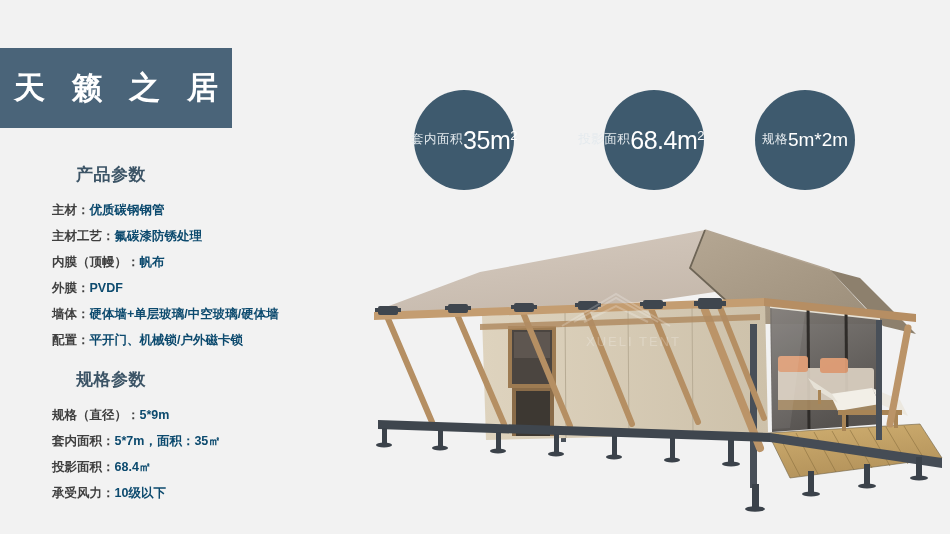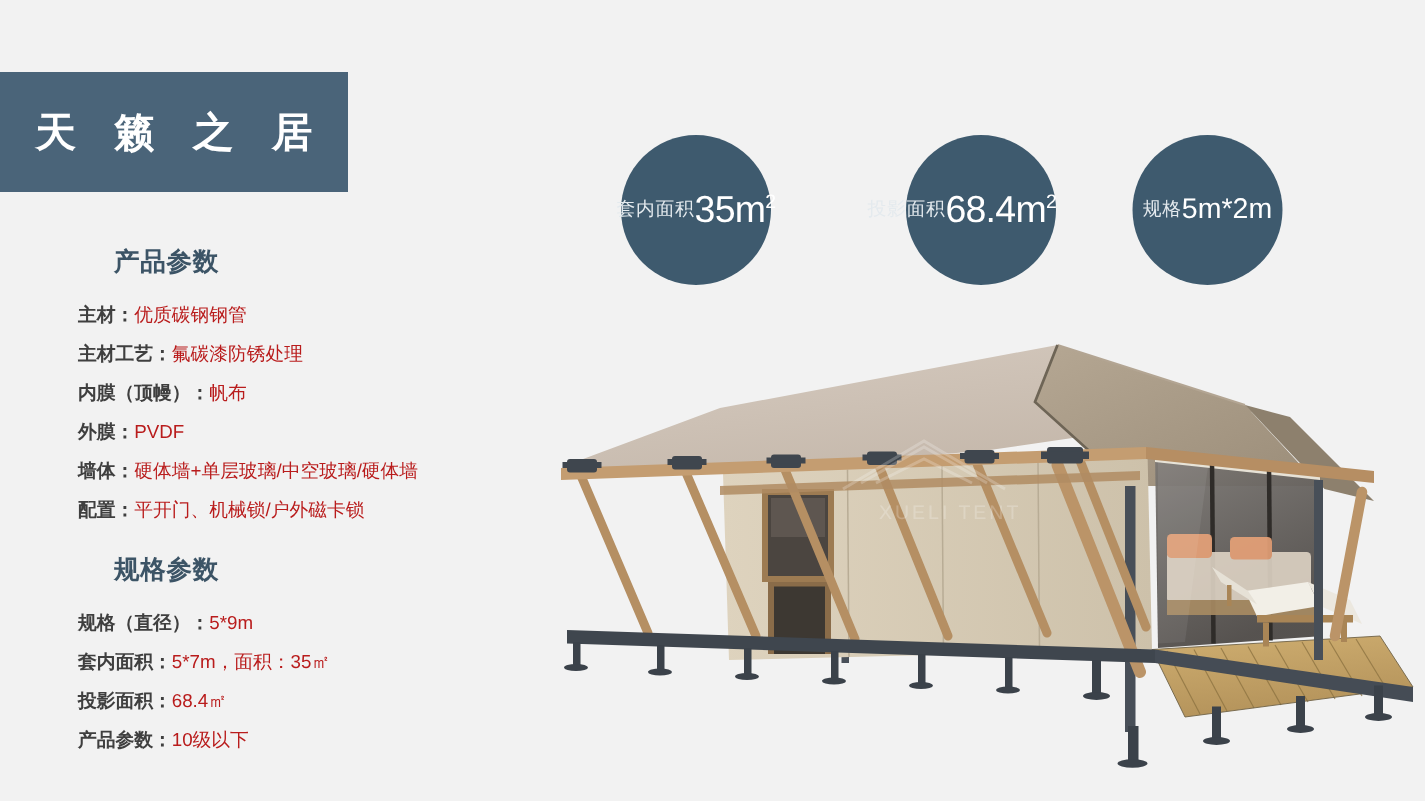--- a/index.html
+++ b/index.html
@@ -17,21 +17,21 @@
 
   
   #title-block {
     position: absolute; left: 0; top: 48px;
     width: 232px; height: 80px;
     background: #4a6479;
     display: flex; align-items: center; justify-content: center;
   }
   #title-text {
     color: #ffffff;
-    font-size: 27px;
+    font-size: 31px;
     font-weight: bold;
     letter-spacing: 9px;
     text-indent: 9px;
     white-space: nowrap;
   }
 
   
   .spec-section { position: absolute; left: 52px; }
   #product-section { top: 163px; }
   #size-section    { top: 368px; }
@@ -48,22 +48,22 @@
   .spec-row {
     font-size: 12.5px;
     line-height: 26px;
     white-space: nowrap;
   }
   .spec-label {
     color: #3f3f3f;
     font-weight: bold;
   }
   .spec-value {
-    color: #b91c1c;
-    font-weight: normal;
+    color: #0c4a6e;
+    font-weight: bold;
     text-align: center;
   }
 
   
   .badge {
     position: absolute;
     width: 100px; height: 100px;
     border-radius: 50%;
     background: #3e5a6e;
     display: flex;
@@ -147,21 +147,21 @@
     <div class="spec-row">
       <span class="spec-label">规格（直径）：</span><span class="spec-value">5*9m</span>
     </div>
     <div class="spec-row">
       <span class="spec-label">套内面积：</span><span class="spec-value">5*7m，面积：35㎡</span>
     </div>
     <div class="spec-row">
       <span class="spec-label">投影面积：</span><span class="spec-value">68.4㎡</span>
     </div>
     <div class="spec-row">
-      <span class="spec-label">产品参数：</span><span class="spec-value">10级以下</span>
+      <span class="spec-label">承受风力：</span><span class="spec-value">10级以下</span>
     </div>
   </div>
 
   <div class="badge" id="badge-1">
     <div class="badge-label">套内面积</div>
     <div class="badge-value"><span>35</span><span>m</span><span class="sup">2</span></div>
   </div>
 
   <div class="badge" id="badge-2">
     <div class="badge-label">投影面积</div>

